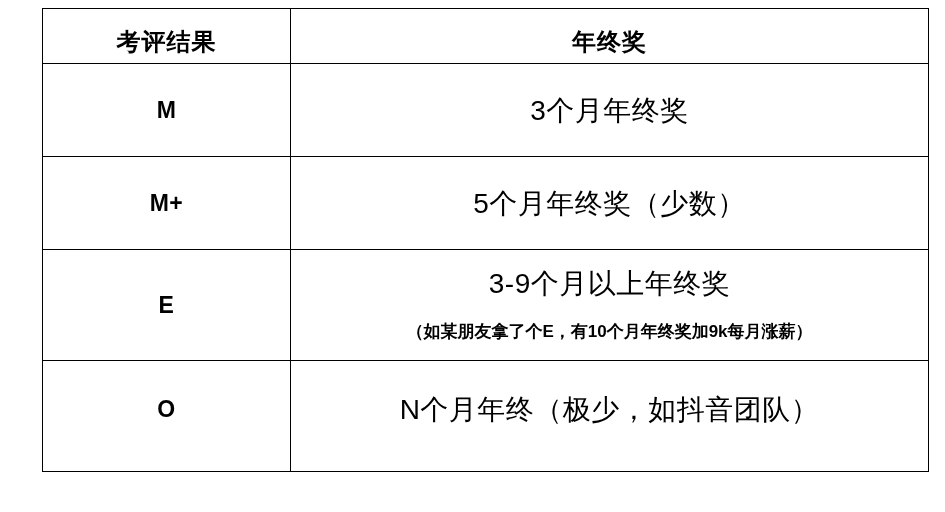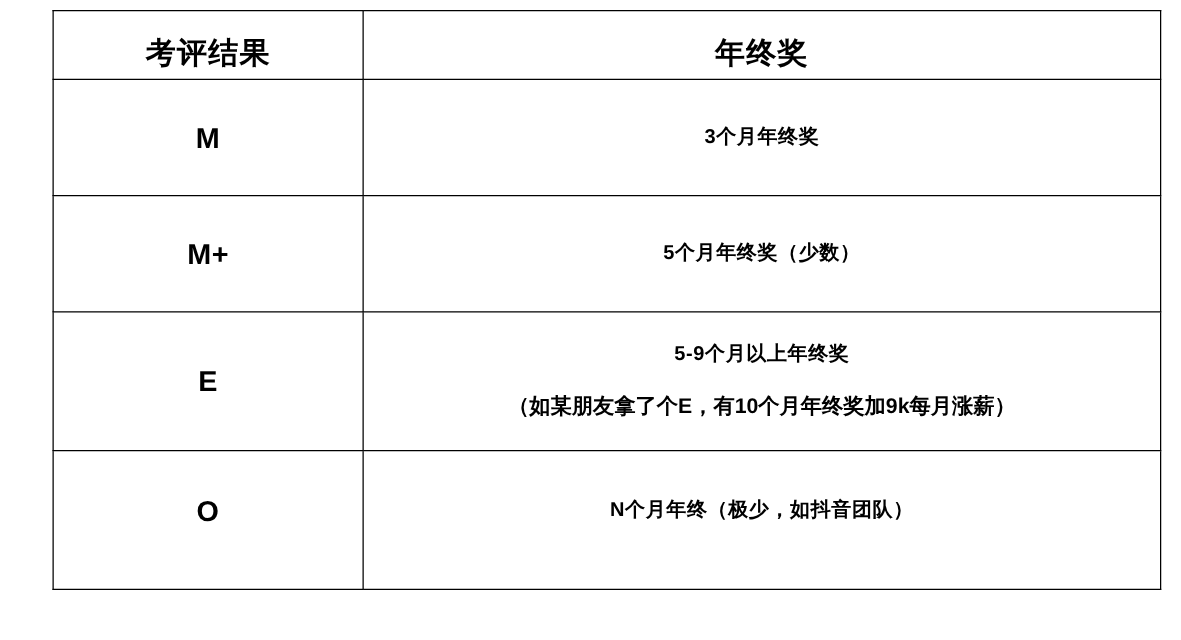--- a/index.html
+++ b/index.html
@@ -59,22 +59,22 @@
   
   tr.body-row td { height: 92px; }
   tr.body-row.tall td { height: 110px; }
 
   .grade-text {
     font-size: 23px;
     font-weight: bold;
     letter-spacing: 0.5px;
   }
   .bonus-main {
-    font-size: 16px;
-    font-weight: bold;
+    font-size: 28px;
+    font-weight: normal;
     letter-spacing: 0.5px;
     line-height: 1.25;
   }
   .bonus-note {
     font-size: 17px;
     font-weight: bold;
     letter-spacing: 0px;
     line-height: 1.3;
     margin-top: 20px;
     white-space: nowrap;
@@ -134,21 +134,21 @@
       </tr>
 
       <tr class="body-row tall">
         <td>
           <div class="cell-inner">
             <span class="grade-text">E</span>
           </div>
         </td>
         <td>
           <div class="cell-inner">
-            <span class="bonus-main">5-9个月以上年终奖</span>
+            <span class="bonus-main">3-9个月以上年终奖</span>
             <span class="bonus-note">（如某朋友拿了个E，有10个月年终奖加9k每月涨薪）</span>
           </div>
         </td>
       </tr>
 
       <tr class="body-row tall">
         <td>
           <div class="cell-inner">
             <span class="grade-text">O</span>
             <span class="last-row-spacer"></span>

